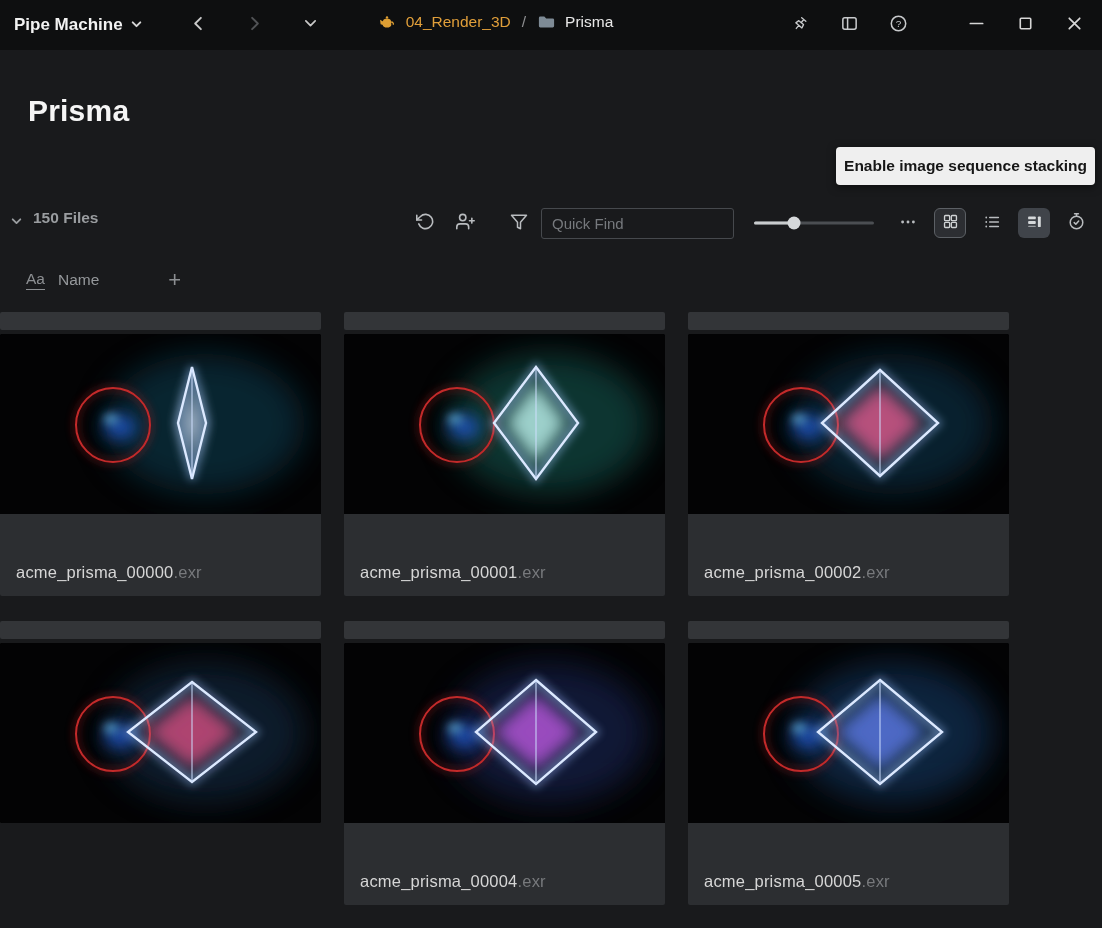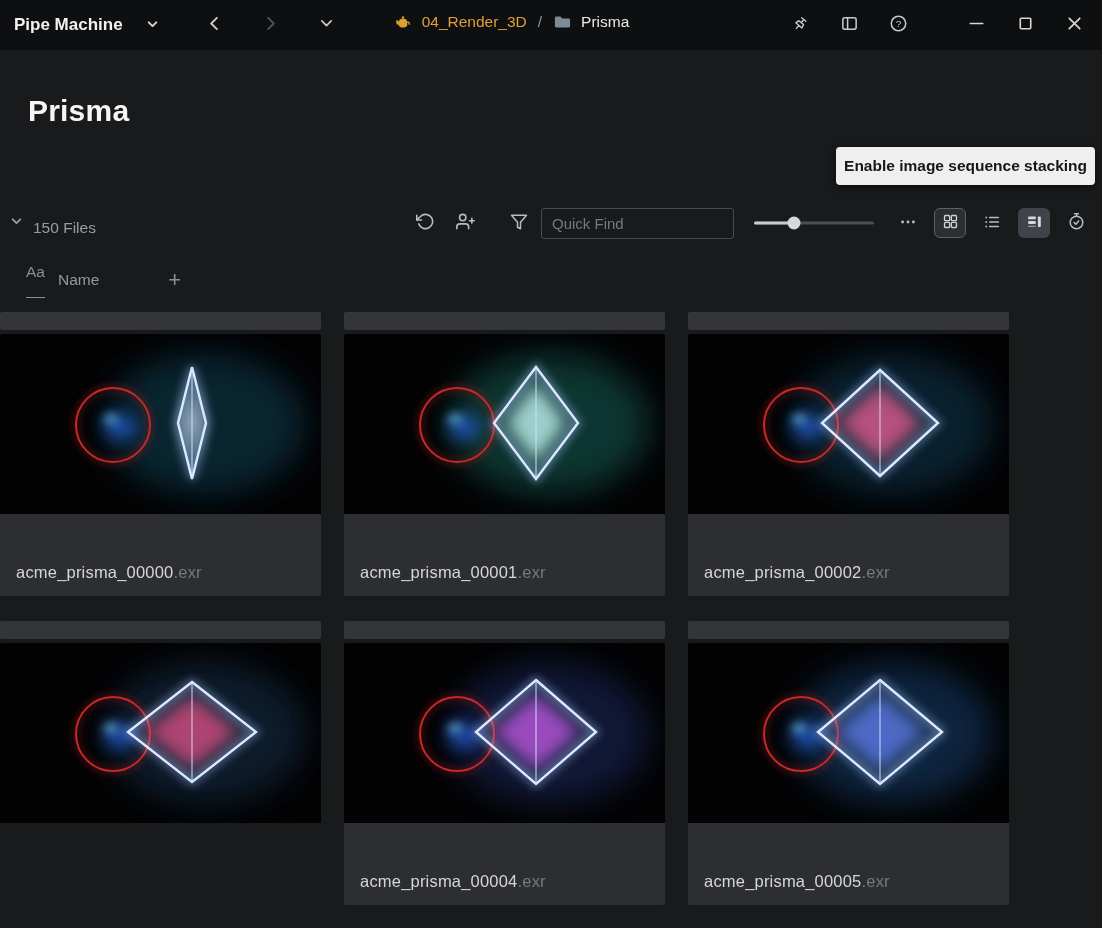--- a/index.html
+++ b/index.html
@@ -12,21 +12,21 @@
     cursor:default;
   }
   [data-interactable="true"] { cursor:pointer; }
 
   
   .titlebar {
     height:50px; background:#0e0f10;
     display:flex; align-items:center;
     padding:0 14px 0 14px;
   }
-  .app-menu { display:flex; align-items:flex-end; gap:23px; }
+  .app-menu { display:flex; align-items:flex-end; gap:7px; }
   .app-name { font-size:17px; font-weight:bold; color:#f2f2f2; }
   .nav-group { display:flex; align-items:center; gap:28px; margin-left:42px; }
   .icon-btn {
     background:transparent; border:none; display:flex;
     align-items:center; justify-content:center;
     width:28px; height:28px; padding:0;
   }
   .breadcrumb { display:flex; align-items:flex-start; gap:9px; margin-left:52px; font-size:15.5px; }
   .crumb-project { color:#e19f3a; }
   .crumb-sep { color:#8f9092; margin:0 2px; }
@@ -50,21 +50,21 @@
     box-shadow:0 2px 8px rgba(0,0,0,.5);
     white-space:nowrap; z-index:5;
   }
 
   
   .toolbar {
     margin-top:73px; height:40px;
     display:flex; align-items:center;
     padding:0 12px 0 6px;
   }
-  .files-group { display:flex; align-items:flex-end; gap:7px; }
+  .files-group { display:flex; align-items:flex-start; gap:7px;font-weight:bold; }
   .file-count { font-size:15.5px; color:#9a9da0; }
   .toolbar .stretch { flex:1; }
   .tool-icons { display:flex; align-items:center; }
   .gap8{width:8px;} .gap12{width:12px;} .gap20{width:20px;} .gap26{width:26px;}
   .quick-find {
     width:193px; height:31px;
     background:transparent; border:1px solid #46494d; border-radius:3px;
     color:#ddd; font-size:15px; padding:0 10px;
     font-family:"Liberation Sans", sans-serif;
     outline:none;
@@ -82,21 +82,21 @@
     width:32px; height:30px;
     border-radius:6px; background:#40444a;
   }
 
   
   .sort-row {
     margin:24px 0 0 26px; height:26px;
     display:flex; align-items:center; gap:13px;
     font-size:15.5px; color:#8c8f92;
   }
-  .aa-toggle { border-bottom:1.5px solid #8c8f92; padding-bottom:16px; }
+  .aa-toggle { border-bottom:1.5px solid #8c8f92; padding-bottom:1px; }
   .sort-field { color:#95989b; }
   .sort-add { margin-left:56px; font-size:22px; color:#8c8f92; line-height:20px; }
 
   
   .file-grid {
     margin-top:19px; 
     display:grid; grid-template-columns:repeat(3,321px);
     column-gap:23px; row-gap:25px;
   }
   .card { width:321px; }

